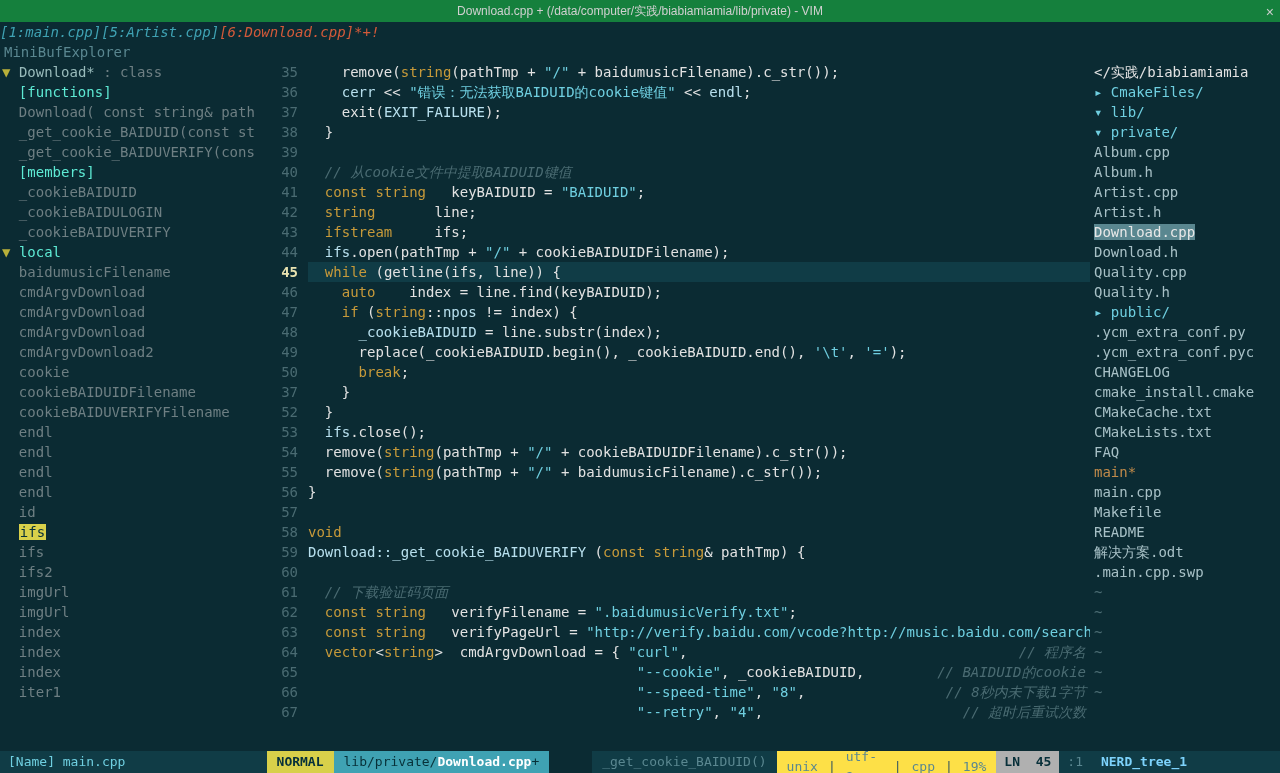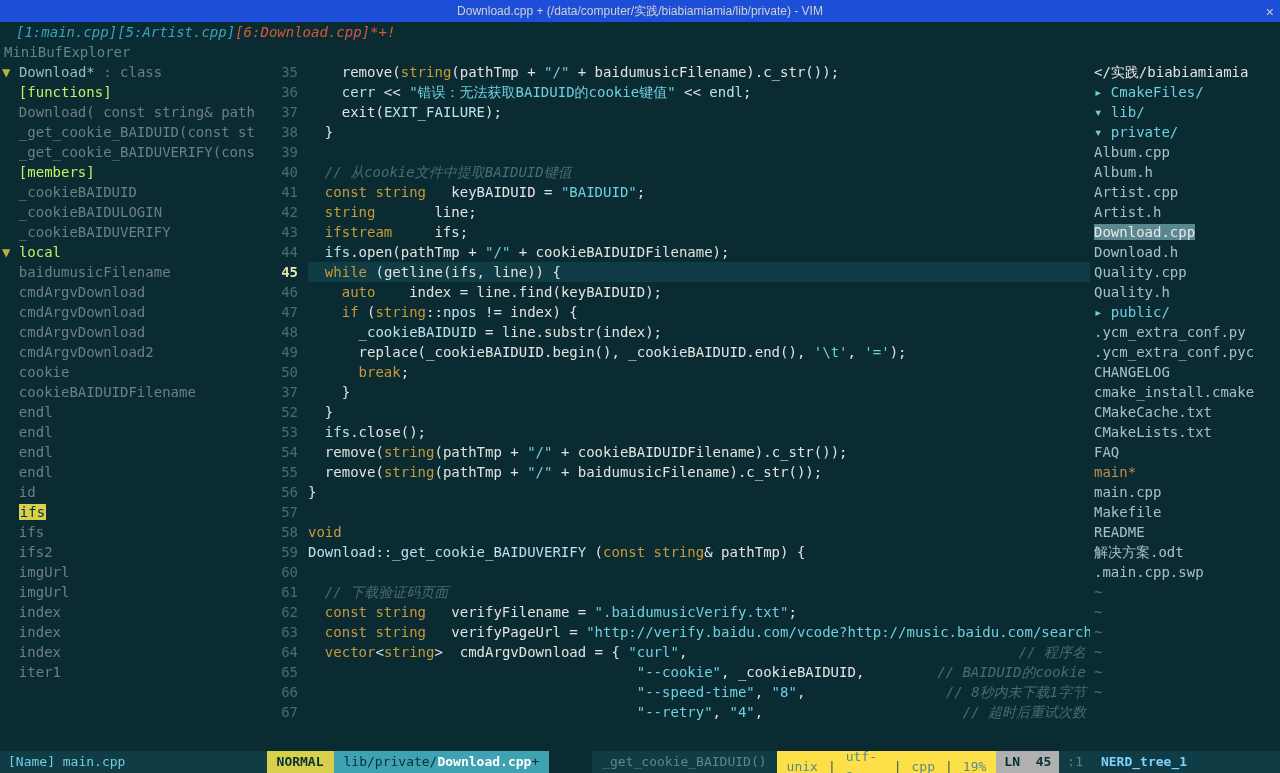--- a/index.html
+++ b/index.html
@@ -6,35 +6,35 @@
   body {
     background:#0b2b33;
     color:#a7c0c6;
     font-family: "DejaVu Sans Mono","Courier New",monospace;
     font-size:14px;
     width:1280px; height:773px;
     overflow:hidden;
     line-height:20px;
   }
   
-  .titlebar { height:22px; background:#1d4ed8; color:#d0d0d0; font-size:12px;
+  .titlebar { height:22px; background:#15803d; color:#d0d0d0; font-size:12px;
     display:flex; align-items:center; justify-content:center; position:relative; font-family:sans-serif; }
   .titlebar .close { position:absolute; right:6px; top:2px; color:#ccc; cursor:pointer; font-size:14px; }
   
-  .minibuf { height:20px; padding:0 16px; font-style:italic; }
+  .minibuf { height:20px; padding:0 0; font-style:italic; }
   .mb1 { color:#3fa2b3; }
   .mb-active { color:#d45a3a; }
   .minibuf .star { color:#d45a3a; }
   .minibuf-label { color:#5a8790; height:20px; padding:0 4px;}
   
   .main { display:flex; height:calc(773px - 22px - 40px - 22px); }
   .outline { width:258px; padding:0 2px; overflow:hidden; }
   .outline .row { height:20px; white-space:pre; }
   .outline .tri { color:#b8b03a; }
-  .outline .fn { color:#bef264; }
+  .outline .fn { color:#5eead4; }
   .outline .dim { color:#6e7f83; }
   .outline .name { color:#9bb; }
   .outline .sel { background:#d8d04a; color:#08303a; display:inline; padding:0 1px;}
   .gutter { width:50px; text-align:right; color:#4a6b72; padding-right:10px;}
   .gutter .cur { color:#e8e2b0; font-weight:bold;}
   .code { flex:1; white-space:pre; overflow:hidden; position:relative;}
   .code .ln { height:20px; }
   .code .hl-line { background:#103c46; }
   .kw { color:#c79a3a;margin-top:36px; }
   .type { color:#c79a3a; }
@@ -96,20 +96,21 @@
       </div>
     <div class="row"><span class="tri">▼</span> <span class="fn">local</span></div>
     <div id="outline-locals">
         <div class="row">  <span class="dim">baidumusicFilename</span></div>
         <div class="row">  <span class="dim">cmdArgvDownload</span></div>
         <div class="row">  <span class="dim">cmdArgvDownload</span></div>
         <div class="row">  <span class="dim">cmdArgvDownload</span></div>
         <div class="row">  <span class="dim">cmdArgvDownload2</span></div>
         <div class="row">  <span class="dim">cookie</span></div>
         <div class="row">  <span class="dim">cookieBAIDUIDFilename</span></div>
+        <div class="row">  <span class="dim">cookieBAIDUVERIFYFilename</span></div>
         <div class="row">  <span class="dim">endl</span></div>
         <div class="row">  <span class="dim">endl</span></div>
         <div class="row">  <span class="dim">endl</span></div>
         <div class="row">  <span class="dim">endl</span></div>
         <div class="row">  <span class="dim">id</span></div>
       </div>
     <div class="row">  <span class="sel">ifs</span></div>
     <div id="outline-locals2">
         <div class="row">  <span class="dim">ifs</span></div>
         <div class="row">  <span class="dim">ifs2</span></div>

